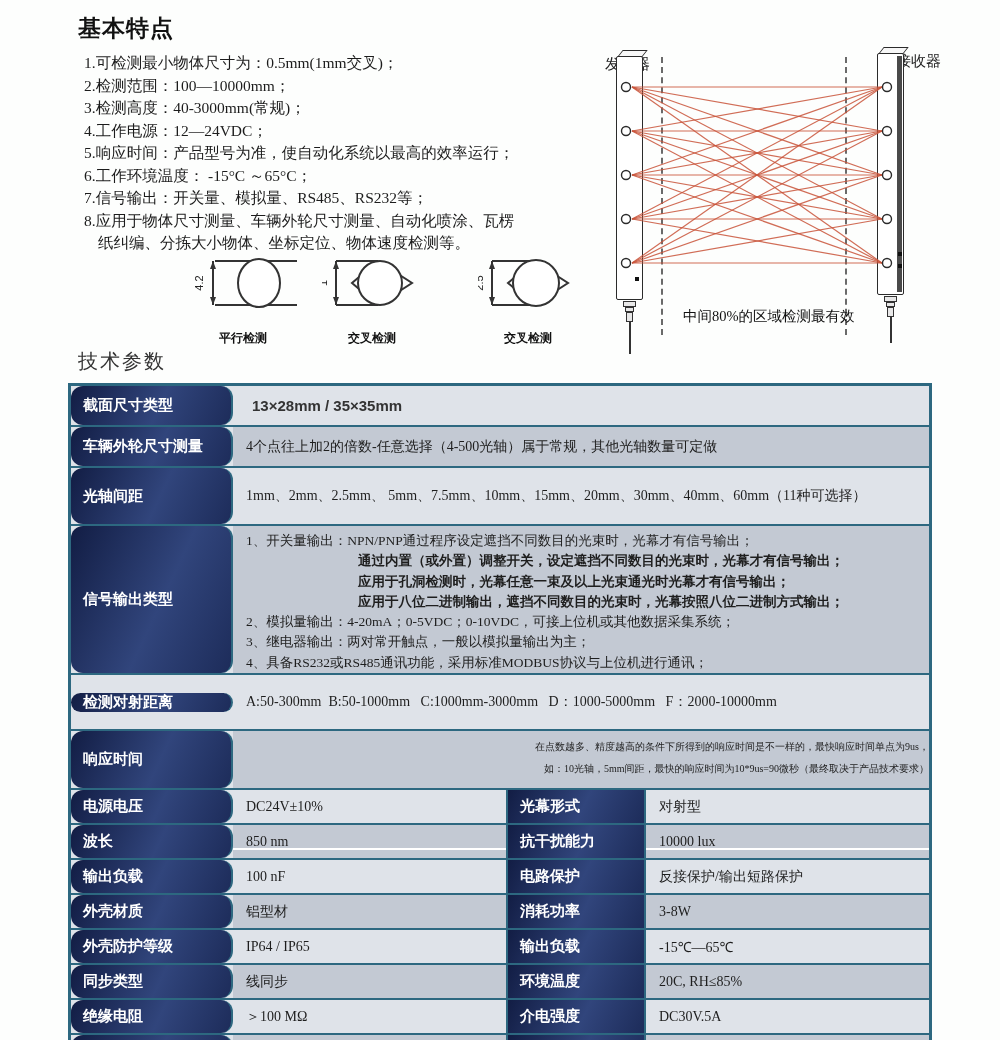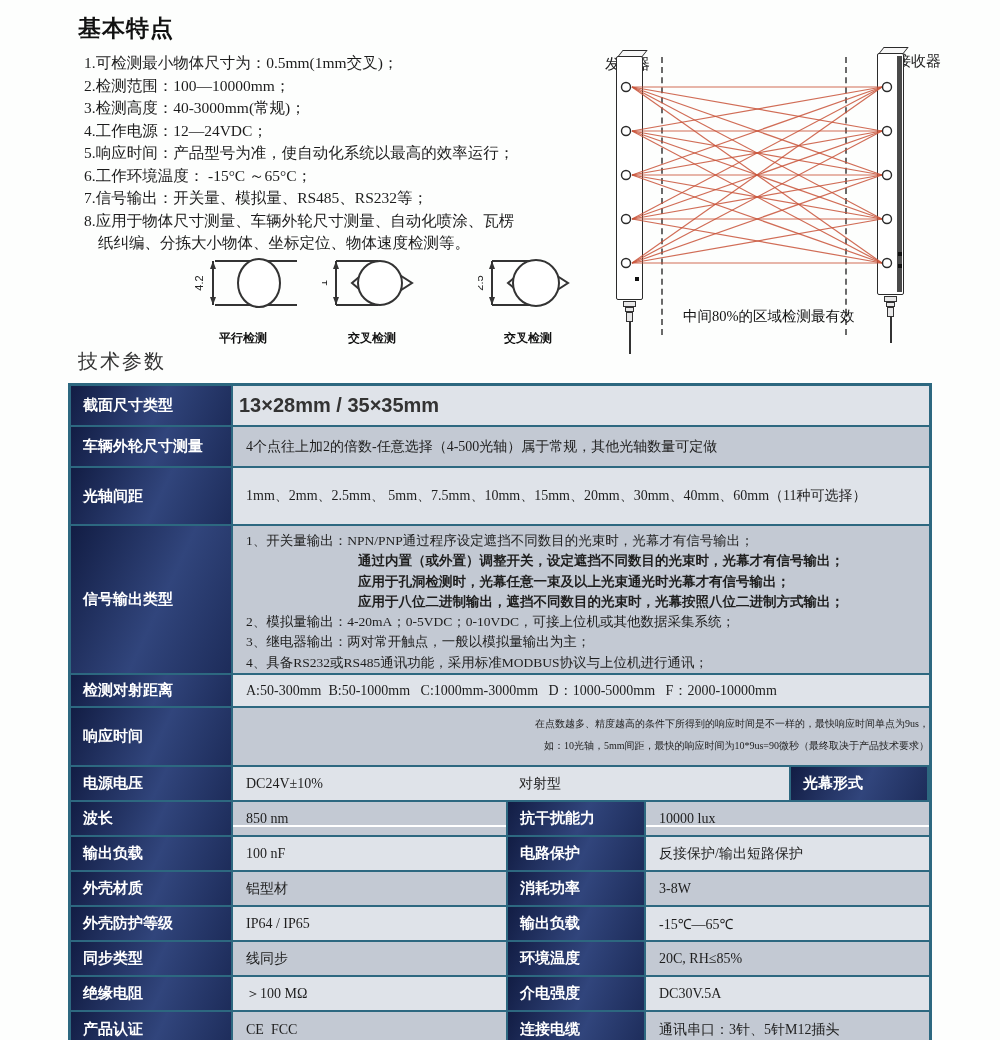--- a/index.html
+++ b/index.html
@@ -57,33 +57,34 @@
     border:3px solid #2d6880;box-sizing:border-box;background:#dfe3e9;
   }
   .srow{display:flex;box-sizing:border-box;border-bottom:2px solid #2d6880;}
   .srow:last-child{border-bottom:none;}
   .cell{box-sizing:border-box;display:flex;align-items:center;}
   .lbl{
     width:162px;flex:0 0 162px;border-right:2px solid #2d6880;
     background:linear-gradient(115deg,#121d44 0%,#31457c 55%,#1d2c5a 100%);
     color:#fff;font-family:Liberation Serif, serif;font-weight:bold;font-size:15px;
     padding-left:12px;
+    border-radius:12px;
   }
   .lbl2{
     width:140px;flex:0 0 140px;border-left:2px solid #2d6880;border-right:2px solid #2d6880;
     background:linear-gradient(115deg,#121d44 0%,#31457c 55%,#1d2c5a 100%);
     color:#fff;font-family:"Liberation Sans",sans-serif;font-weight:bold;font-size:15px;
     padding-left:12px;
   }
   .val{flex:1;padding-left:13px;font-size:14px;color:#1e1e1e;position:relative;}
   .v-split{width:273px;flex:0 0 273px;}
   .light .val{background:#dfe3e9;}
   .dark  .val{background:#c3c9d3;}
   .pre{white-space:pre;}
-  .sansval{font-family:"Liberation Sans",sans-serif;font-weight:600;font-size:20px;color:#333;padding-left:6px;text-align:right;}
+  .sansval{font-family:"Liberation Sans",sans-serif;font-weight:600;font-size:15px;color:#333;padding-left:19px;text-align:right;}
   .multiline{display:block;padding-top:5px;padding-bottom:4px;}
   .multiline .ln{font-size:13.5px;line-height:20.3px;white-space:pre;}
   .multiline .ind{padding-left:112px;font-weight:bold;}
   .resp .ln{font-size:10px;line-height:21.5px;text-align:right;}
   .uline::after{content:"";position:absolute;left:0;right:0;top:69%;height:2px;background:#fff;}
 </style>
 </head>
 <body>
 
 <div class="abs sec-title" style="left:78px;top:13px;" data-name="page-title-basic-features">基本特点</div>
@@ -239,38 +240,38 @@
       <div class="ln" data-name="signal-output-line">1、开关量输出：NPN/PNP通过程序设定遮挡不同数目的光束时，光幕才有信号输出；</div>
       <div class="ln ind" data-name="signal-output-line">通过内置（或外置）调整开关，设定遮挡不同数目的光束时，光幕才有信号输出；</div>
       <div class="ln ind" data-name="signal-output-line">应用于孔洞检测时，光幕任意一束及以上光束通光时光幕才有信号输出；</div>
       <div class="ln ind" data-name="signal-output-line">应用于八位二进制输出，遮挡不同数目的光束时，光幕按照八位二进制方式输出；</div>
       <div class="ln" data-name="signal-output-line">2、模拟量输出：4-20mA；0-5VDC；0-10VDC，可接上位机或其他数据采集系统；</div>
       <div class="ln" data-name="signal-output-line">3、继电器输出：两对常开触点，一般以模拟量输出为主；</div>
       <div class="ln" data-name="signal-output-line">4、具备RS232或RS485通讯功能，采用标准MODBUS协议与上位机进行通讯；</div>
     </div>
   </div>
 
-  <div class="srow light" style="height:33px;" data-name="spec-row-detect-distance">
+  <div class="srow light" style="height:56px;align-items:center;" data-name="spec-row-detect-distance">
     <div class="cell lbl" data-name="spec-label-cell">检测对射距离</div>
     <div class="cell val pre" data-name="spec-value-cell">A:50-300mm  B:50-1000mm   C:1000mm-3000mm   D：1000-5000mm   F：2000-10000mm</div>
   </div>
 
   <div class="srow dark" style="height:59px;" data-name="spec-row-response-time">
     <div class="cell lbl" data-name="spec-label-cell">响应时间</div>
     <div class="cell val multiline resp" data-name="spec-value-cell">
       <div class="ln" data-name="response-time-line">在点数越多、精度越高的条件下所得到的响应时间是不一样的，最快响应时间单点为9us，</div>
       <div class="ln" data-name="response-time-line">如：10光轴，5mm间距，最快的响应时间为10*9us=90微秒（最终取决于产品技术要求）</div>
     </div>
   </div>
 
   <div class="srow light" style="height:35px;" data-name="spec-row-power-voltage">
     <div class="cell lbl" data-name="spec-label-cell">电源电压</div>
     <div class="cell val v-split" data-name="spec-value-cell">DC24V±10%</div>
+    <div class="cell lbl2" data-name="spec-label-cell">光幕形式</div>
     <div class="cell val" data-name="spec-value-cell">对射型</div>
-    <div class="cell lbl2" data-name="spec-label-cell">光幕形式</div>
   </div>
 
   <div class="srow dark" style="height:35px;" data-name="spec-row-wavelength">
     <div class="cell lbl" data-name="spec-label-cell">波长</div>
     <div class="cell val v-split uline" data-name="spec-value-cell">850 nm</div>
     <div class="cell lbl2" data-name="spec-label-cell">抗干扰能力</div>
     <div class="cell val uline" data-name="spec-value-cell">10000 lux</div>
   </div>
 
   <div class="srow light" style="height:35px;" data-name="spec-row-output-load">

